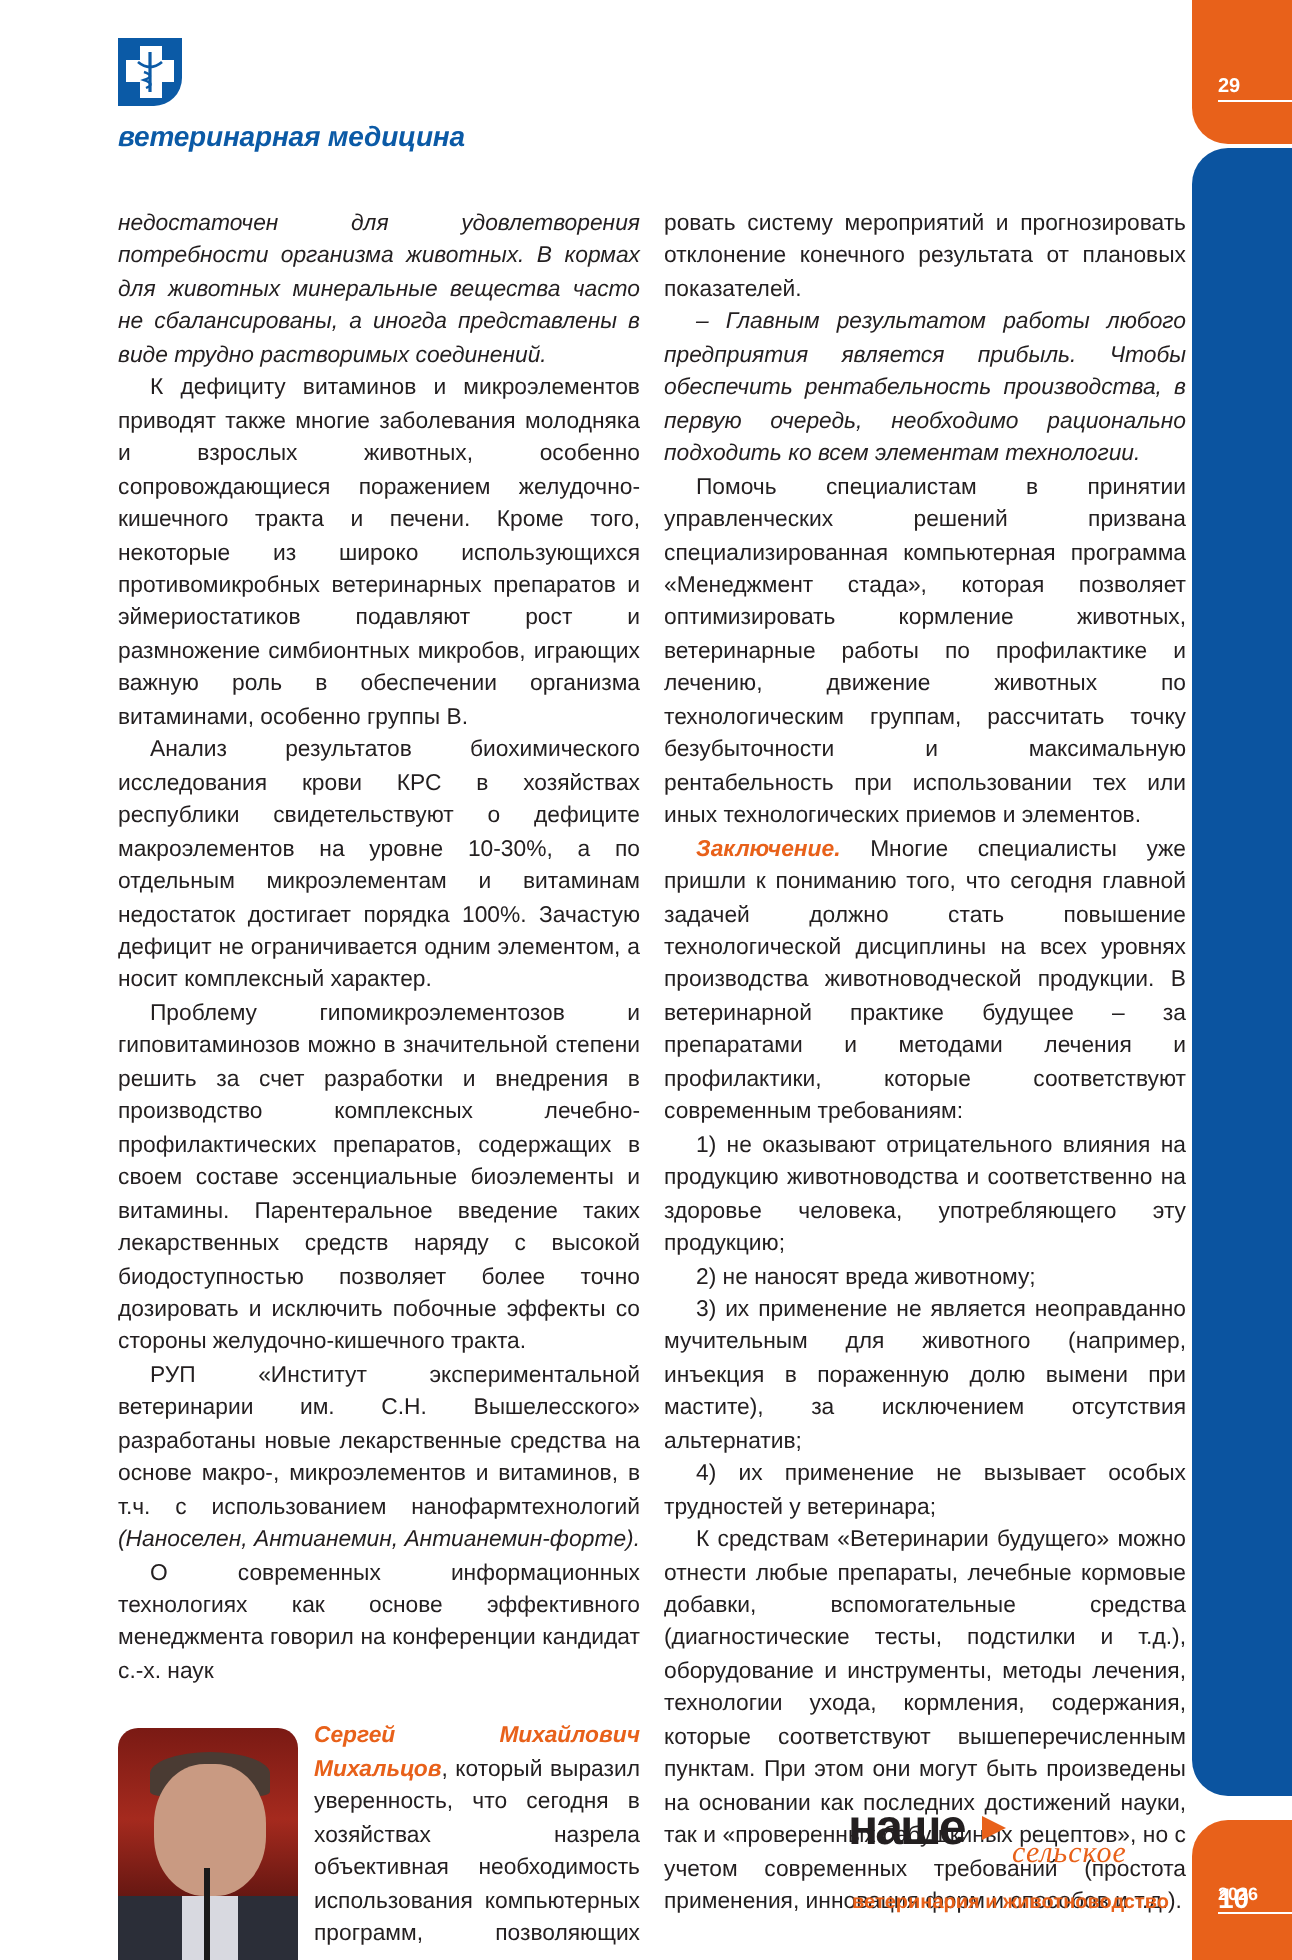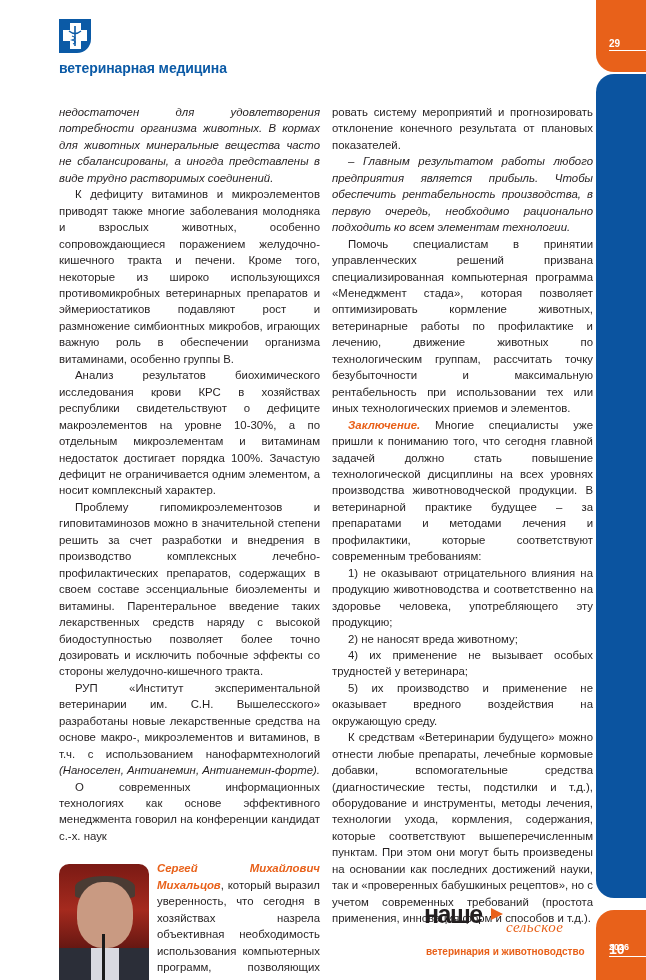--- a/index.html
+++ b/index.html
@@ -3,21 +3,21 @@
 <meta charset="utf-8">
 <style>
   html,body{margin:0;padding:0;}
   body{width:646px;height:980px;position:relative;background:#fff;overflow:hidden;
        font-family:"Liberation Sans","DejaVu Sans",sans-serif;color:#231f20;}
   .logo{position:absolute;left:59px;top:19px;width:32px;height:34px;background:#0b5aa6;
         border-radius:0 0 14px 0;}
   .logo .cross-v{position:absolute;left:11px;top:4px;width:11px;height:26px;background:#fff;}
   .logo .cross-h{position:absolute;left:4px;top:11px;width:24px;height:11px;background:#fff;}
   .logo svg{position:absolute;left:6px;top:5px;}
-  .section-title{position:absolute;left:59px;top:60px;font-size:14px;font-weight:bold;color:#0b5aa6;letter-spacing:-0.1px;}
+  .section-title{position:absolute;left:59px;top:60px;font-size:14px;font-weight:bold;color:#0b5aa6;letter-spacing:-0.1px;font-style:italic;}
   .tab-top{position:absolute;left:596px;top:0;width:50px;height:72px;background:#e8611a;border-radius:0 0 0 18px;}
   .page-num{position:absolute;left:609px;top:38px;font-size:10px;font-weight:bold;color:#fff;
             border-bottom:1px solid #fff;width:37px;padding-bottom:1px;}
   .tab-blue{position:absolute;left:596px;top:74px;width:50px;height:824px;background:#0b54a0;border-radius:18px 0 0 18px;}
   .tab-bottom{position:absolute;left:596px;top:910px;width:50px;height:70px;background:#e8611a;border-radius:18px 0 0 0;}
   .issue-num{position:absolute;left:609px;top:926px;font-size:14px;font-weight:bold;color:#fff;border-bottom:1px solid #fff;width:37px;line-height:14px;margin-top:16px;}
   .issue-year{position:absolute;left:609px;top:942px;font-size:9px;font-weight:bold;color:#fff;}
   .col{position:absolute;top:104px;width:261px;font-size:11.4px;line-height:16.45px;text-align:justify;hyphens:manual;}
   .col-left{left:59px;}
   .col-right{left:332px;}
@@ -83,22 +83,22 @@
   </div>
 </div>
 
 <div class="col col-right">
   <p>ровать систему мероприятий и прогнозировать отклонение конечного результата от плановых показателей.</p>
   <p class="ind ital">– Главным результатом работы любого предприятия является прибыль. Чтобы обеспечить рентабельность производства, в первую очередь, необходимо рационально подходить ко всем элементам технологии.</p>
   <p class="ind">Помочь специалистам в принятии управленческих решений призвана специализированная компьютерная программа «Менеджмент стада», которая позволяет оптимизировать кормление животных, ветеринарные работы по профилактике и лечению, движение животных по технологическим группам, рассчитать точку безубыточности и максимальную рентабельность при использовании тех или иных технологических приемов и элементов.</p>
   <p class="ind"><span class="orange">Заключение.</span><span> Многие специалисты уже пришли к пониманию того, что сегодня главной задачей должно стать повышение технологической дисциплины на всех уровнях производства животноводческой продукции. В ветеринарной практике будущее – за препаратами и методами лечения и профилактики, которые соответствуют современным требованиям:</span></p>
   <p class="ind">1) не оказывают отрицательного влияния на продукцию животноводства и соответственно на здоровье человека, употребляющего эту продукцию;</p>
   <p class="ind">2) не наносят вреда животному;</p>
+  <p class="ind">3) их применение не является неоправданно мучительным для животного (например, инъекция в пораженную долю вымени при мастите), за исключением отсутствия альтернатив;</p>
   <p class="ind">4) их применение не вызывает особых трудностей у ветеринара;</p>
-  <p class="ind">5) их производство и применение не оказывает вредного воздействия на окружающую среду.</p>
   <p class="ind"><span>К средствам «Ветеринарии будущего» можно отнести любые препараты, лечебные кормовые добавки, вспомогательные средства (диагностические тесты, подстилки и т.д.), оборудование и инструменты, методы лечения, технологии ухода, кормления, содержания, которые соответствуют вышеперечисленным пунктам. При этом они могут быть произведены на основании как последних достижений науки, так и «проверенных бабушкиных рецептов», но с учетом современных требований (простота применения, инновация форм и способов и т.д.).</span></p>
 </div>
 
 <div class="brand">
   <div class="nashe">наше</div>
   <div class="tri"></div>
   <div class="selskoe">сельское</div>
   <div class="sub">ветеринария и животноводство</div>
 </div>
 

